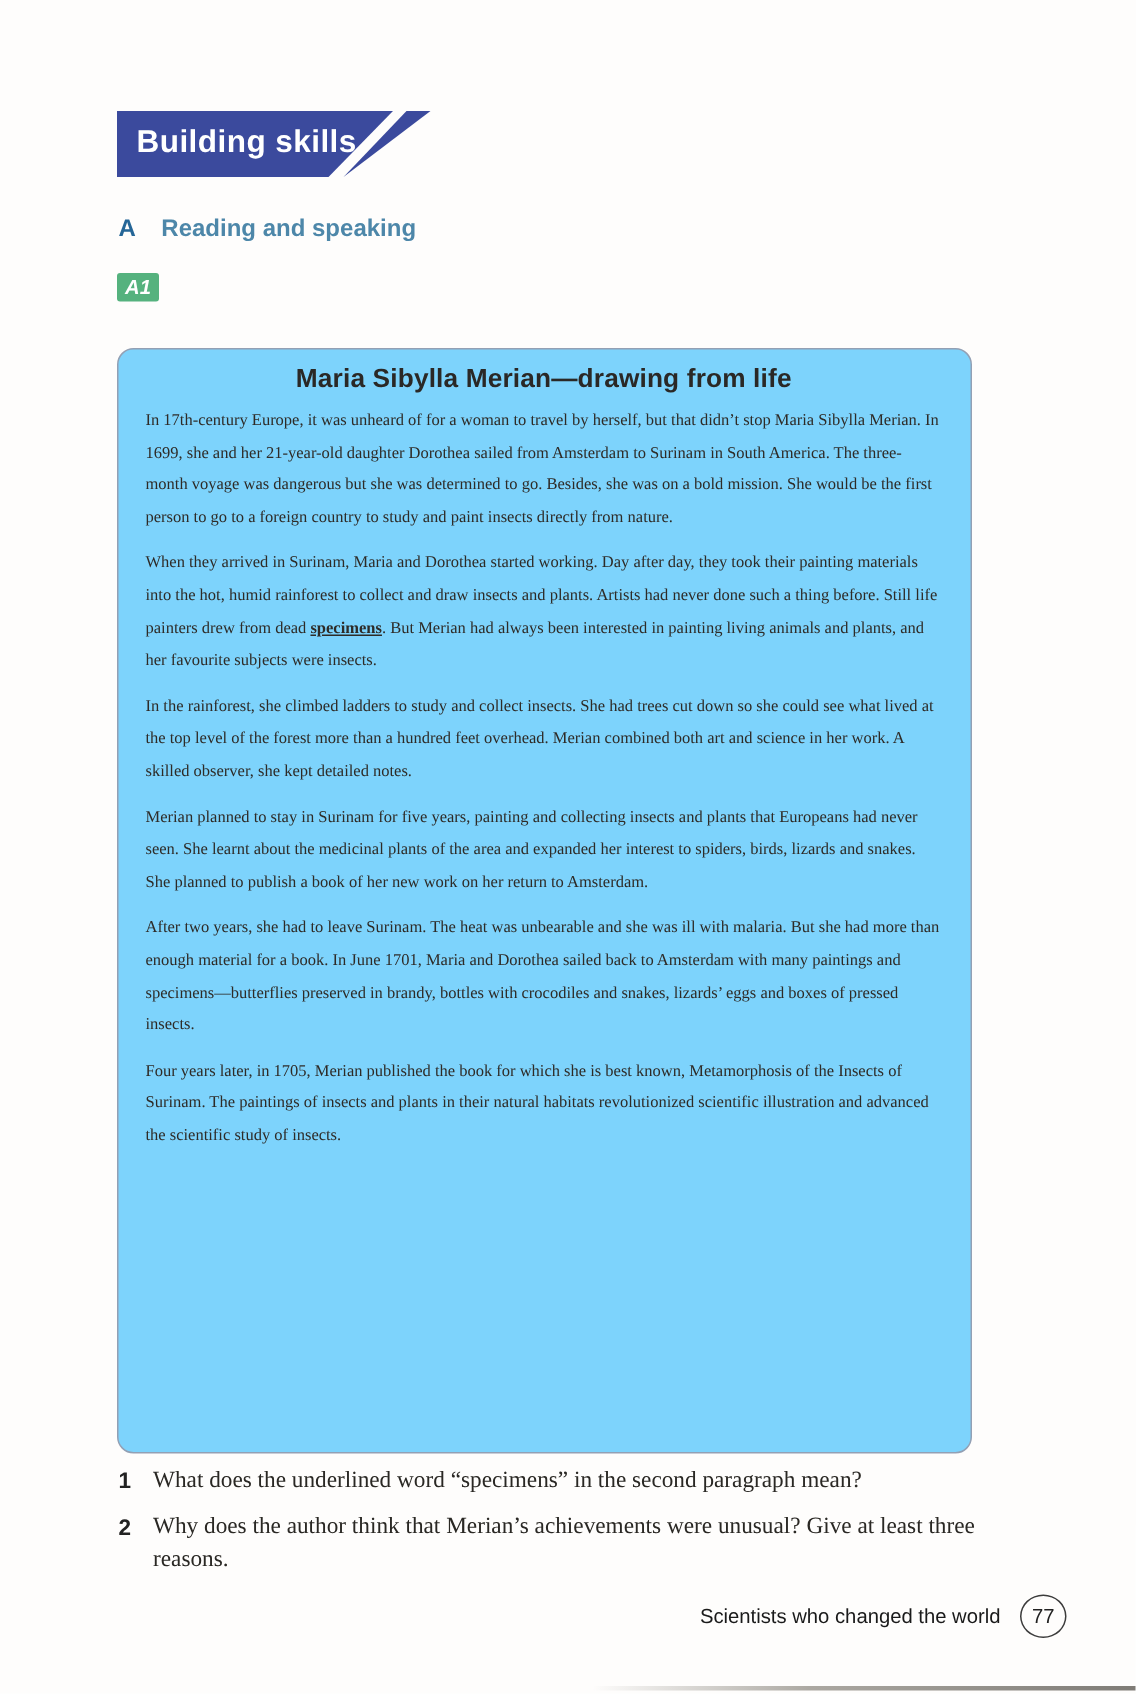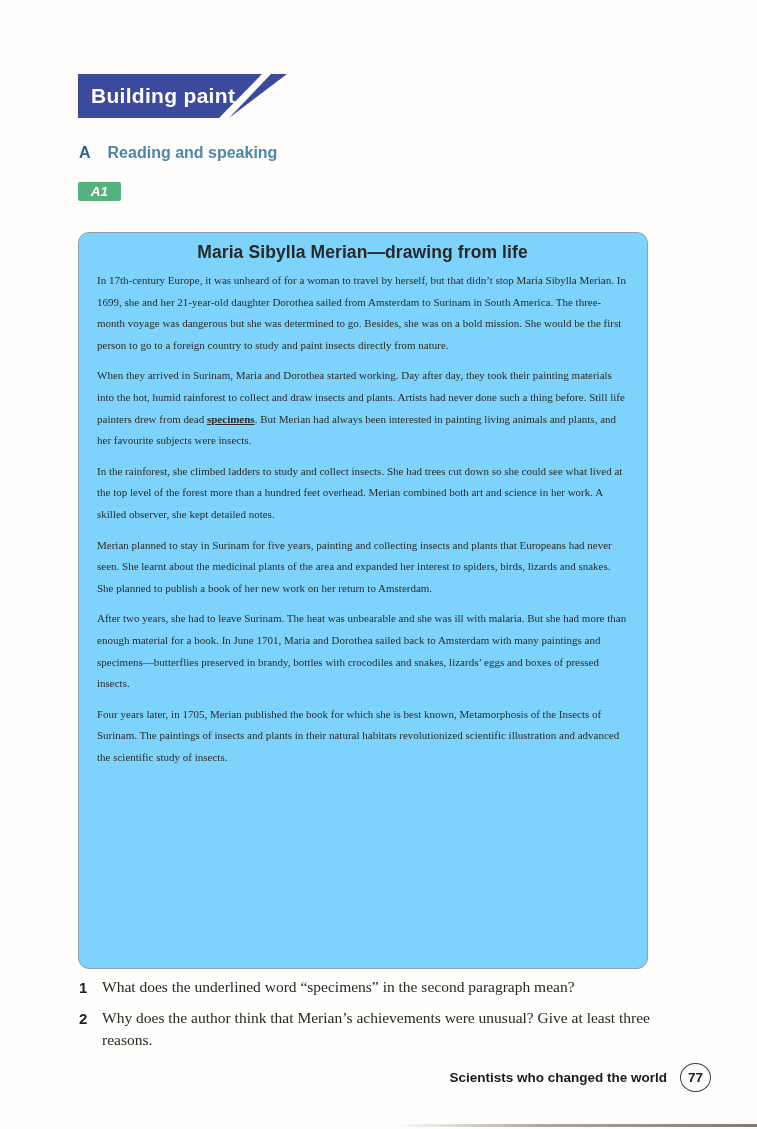--- a/index.html
+++ b/index.html
@@ -23,21 +23,21 @@
   .heading{position:absolute;left:79px;top:144px;font-weight:bold;font-size:16px;}
   .section-letter{color:var(--letter,#256697);margin-right:17px;}
   .section-title{color:var(--heading,#4d87a9);}
 
   
   .instruction{
     position:absolute;left:78px;top:181px;width:596px;
     font-style:italic;font-size:15.2px;line-height:21.5px;color:#33312e;
   }
   .badge{
-    float:left;width:43px;height:19px;margin:1px 9px 0 0;
+    float:left;width:28px;height:19px;margin:1px 9px 0 0;
     background:var(--badge,#55b27e);color:#fff;text-align:center;
     font-weight:bold;font-style:italic;font-size:13.5px;line-height:19px;
     border-radius:2px;
   }
 
   
   .article-box{
     position:absolute;left:78px;top:232px;width:570px;height:737px;
     box-sizing:border-box;border:1.6px solid var(--border,#93a0b4);
     border-radius:11px;background:#7dd3fc;
@@ -62,21 +62,21 @@
     font-family:"Liberation Serif",serif;
     font-size:15.5px;line-height:22px;color:#2a2824;
   }
   .qnum{
     flex:none;width:23px;
     font-family:"Liberation Sans",sans-serif;font-weight:bold;font-size:15px;
     color:#222;padding-top:1px;
   }
 
   
-  .footer{position:absolute;top:1063px;right:46px;display:flex;align-items:center;gap:13px;font-weight:bold;}
+  .footer{position:absolute;top:1063px;right:46px;display:flex;align-items:center;gap:13px;}
   .footer-title{font-size:13.5px;color:#1a1a1a;}
   .pagenum{
     box-sizing:border-box;width:31px;height:29px;border:1.4px solid #3c3c3c;
     border-radius:50%;display:flex;align-items:center;justify-content:center;
     font-size:13.5px;color:#222;background:transparent;
   }
 
   
   .scan-edge{
     position:absolute;bottom:2px;left:395px;right:0;height:3px;
@@ -86,21 +86,21 @@
 </head>
 <body>
 
 <div class="page">
 
   <div class="banner">
     <svg width="210" height="44" viewBox="0 0 210 44">
       <polygon class="bannerfill" points="0,0 184,0 141,44 0,44"></polygon>
       <polygon class="bannerfill" points="193,0 209,0 151,44"></polygon>
     </svg>
-    <span class="banner-label">Building paint</span>
+    <span class="banner-label">Building skills</span>
   </div>
 
   <div class="heading">
     <span class="section-letter">A</span><span class="section-title">Reading and speaking</span>
   </div>
 
   <div class="instruction">
     <span class="badge">A1</span>
   </div>
 

